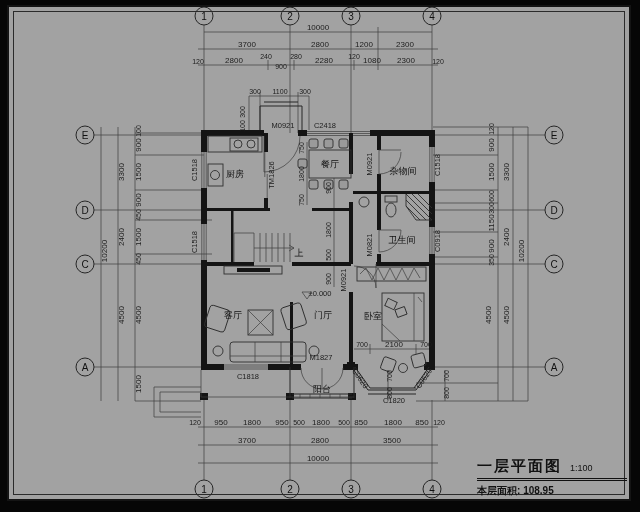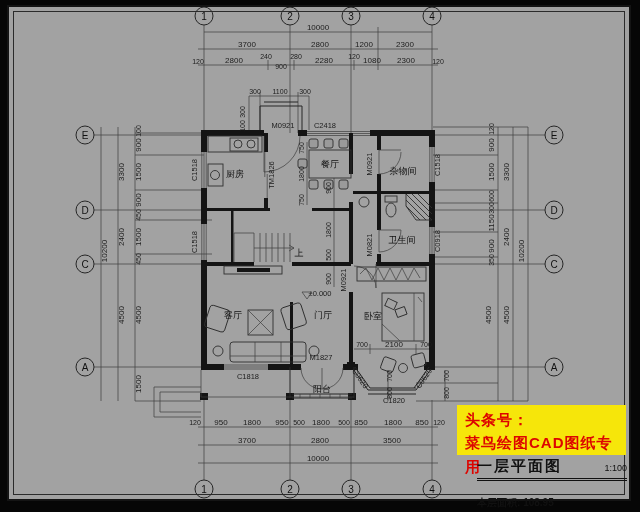--- a/index.html
+++ b/index.html
@@ -18,23 +18,23 @@
   .w{fill:#141414;stroke:none;}
   .ln{stroke:#262626;stroke-width:1;fill:none;}
   .tn{stroke:#3c3c3c;stroke-width:0.7;fill:none;}
   .fur{stroke:#2e2e2e;stroke-width:0.9;fill:none;}
   .furf{stroke:#2e2e2e;stroke-width:0.9;fill:#9a9a9a;}
   #watermark{position:absolute;left:448px;top:398px;width:169px;height:50px;background:#f6e60a;
              color:#dd0500;font-weight:bold;font-size:15px;line-height:1.55;padding:3px 0 0 8px;
              box-sizing:border-box;letter-spacing:1px;}
   #titleblock{position:absolute;left:468px;top:450px;width:150px;color:#111;}
   #titleline{font-size:15px;font-weight:bold;letter-spacing:2px;border-bottom:3px double #111;
-             padding-bottom:2px;display:flex;align-items:baseline;gap:8px;justify-content:space-between;}
+             padding-bottom:2px;display:flex;align-items:baseline;gap:8px;}
   #titleline .scale{font-size:9px;font-weight:normal;letter-spacing:0;}
-  #arealine{font-size:10px;font-weight:bold;margin-top:15px;letter-spacing:0;}
+  #arealine{font-size:10px;font-weight:bold;margin-top:3px;letter-spacing:0;}
 </style>
 </head>
 <body>
 
 <div id="stage">
  <div id="sheet">
   <div id="innerframe"></div>
 
   <svg width="624" height="496" viewBox="7 5 624 496">
 
@@ -329,24 +329,20 @@
       <text class="lbl" transform="rotate(-90 370 243)" x="370" y="243">M0821</text>
       <text class="lbl" x="323" y="126">C2418</text>
       <text class="lbl" x="246" y="377">C1818</text>
       <text class="lbl" x="319" y="358">M1827</text>
       <text class="lbl" x="392" y="401">C1820</text>
       <text class="lbl" transform="rotate(55 356 378)" x="356" y="378">C0620</text>
       <text class="lbl" transform="rotate(-55 424 378)" x="424" y="378">C0620</text>
     </g>
   </svg>
 
-  <div id="watermark">
-    <div>头条号：</div>
-    <div>菜鸟绘图CAD图纸专用</div>
-  </div>
 
   <div id="titleblock">
     <div id="titleline">
       <span>一层平面图</span>
       <span class="scale">1:100</span>
     </div>
     <div id="arealine">
       <span>本层面积:</span>
       <span>108.95</span>
     </div>

